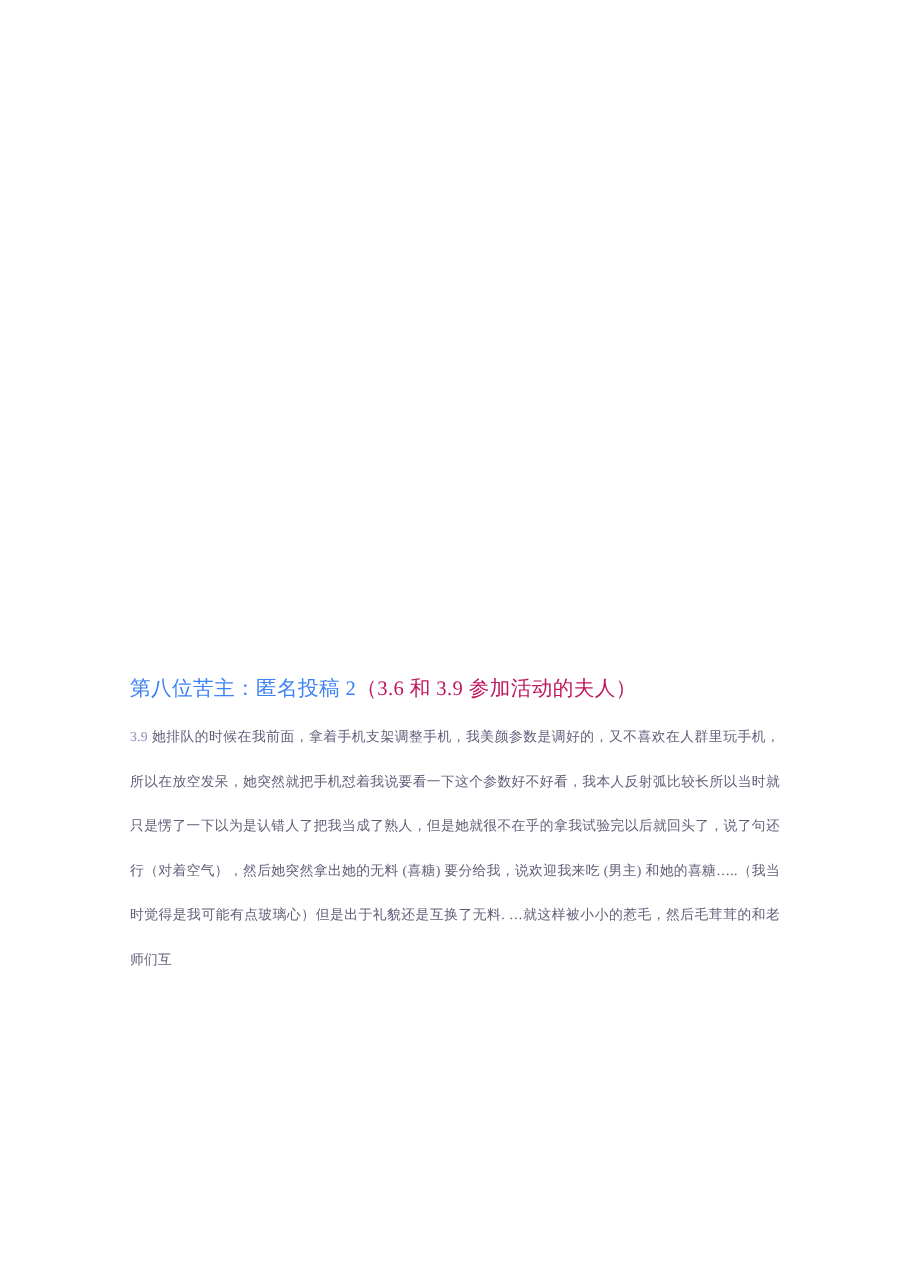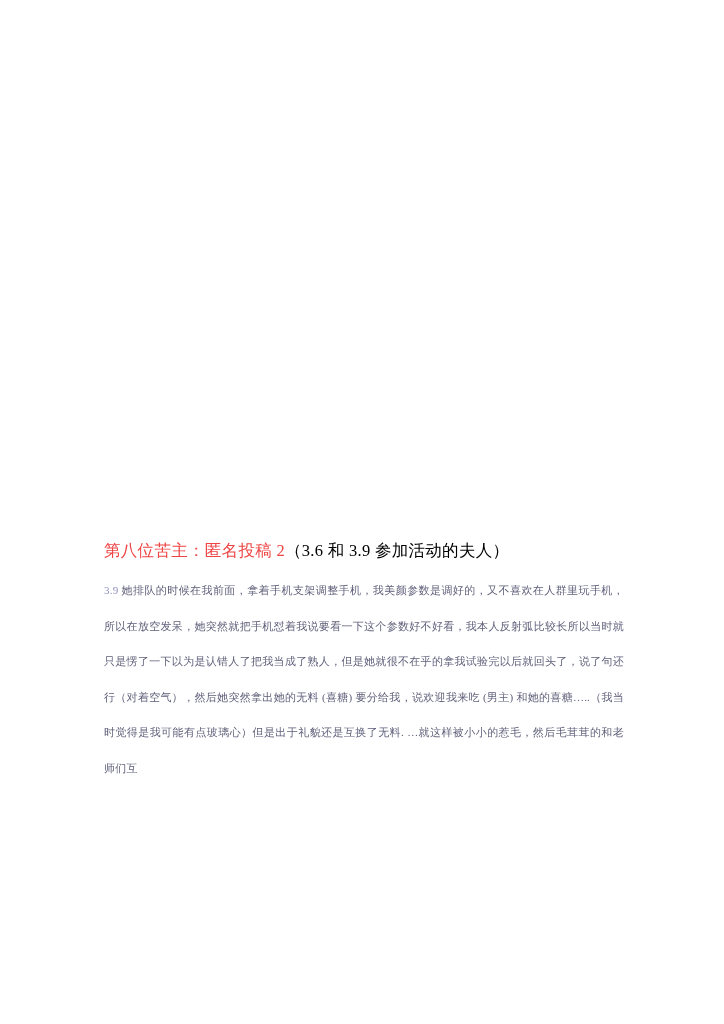--- a/index.html
+++ b/index.html
@@ -27,24 +27,24 @@
     top: 536px;
     width: 520px;
   }
   .heading {
     font-size: 16.5px;
     line-height: 30px;
     letter-spacing: 0.3px;
     white-space: nowrap;
   }
   .heading .h-main {
-    color: #ef4444;
+    color: #3b82f6;
   }
   .heading .h-paren {
-    color: #000000;
+    color: #be185d;
   }
   .body-text {
     margin-top: 7px;
     font-size: 11px;
     line-height: 35.5px;
     color: #5f5f7a;
     text-align: justify;
     text-justify: inter-ideograph;
     letter-spacing: 0.2px;
   }

